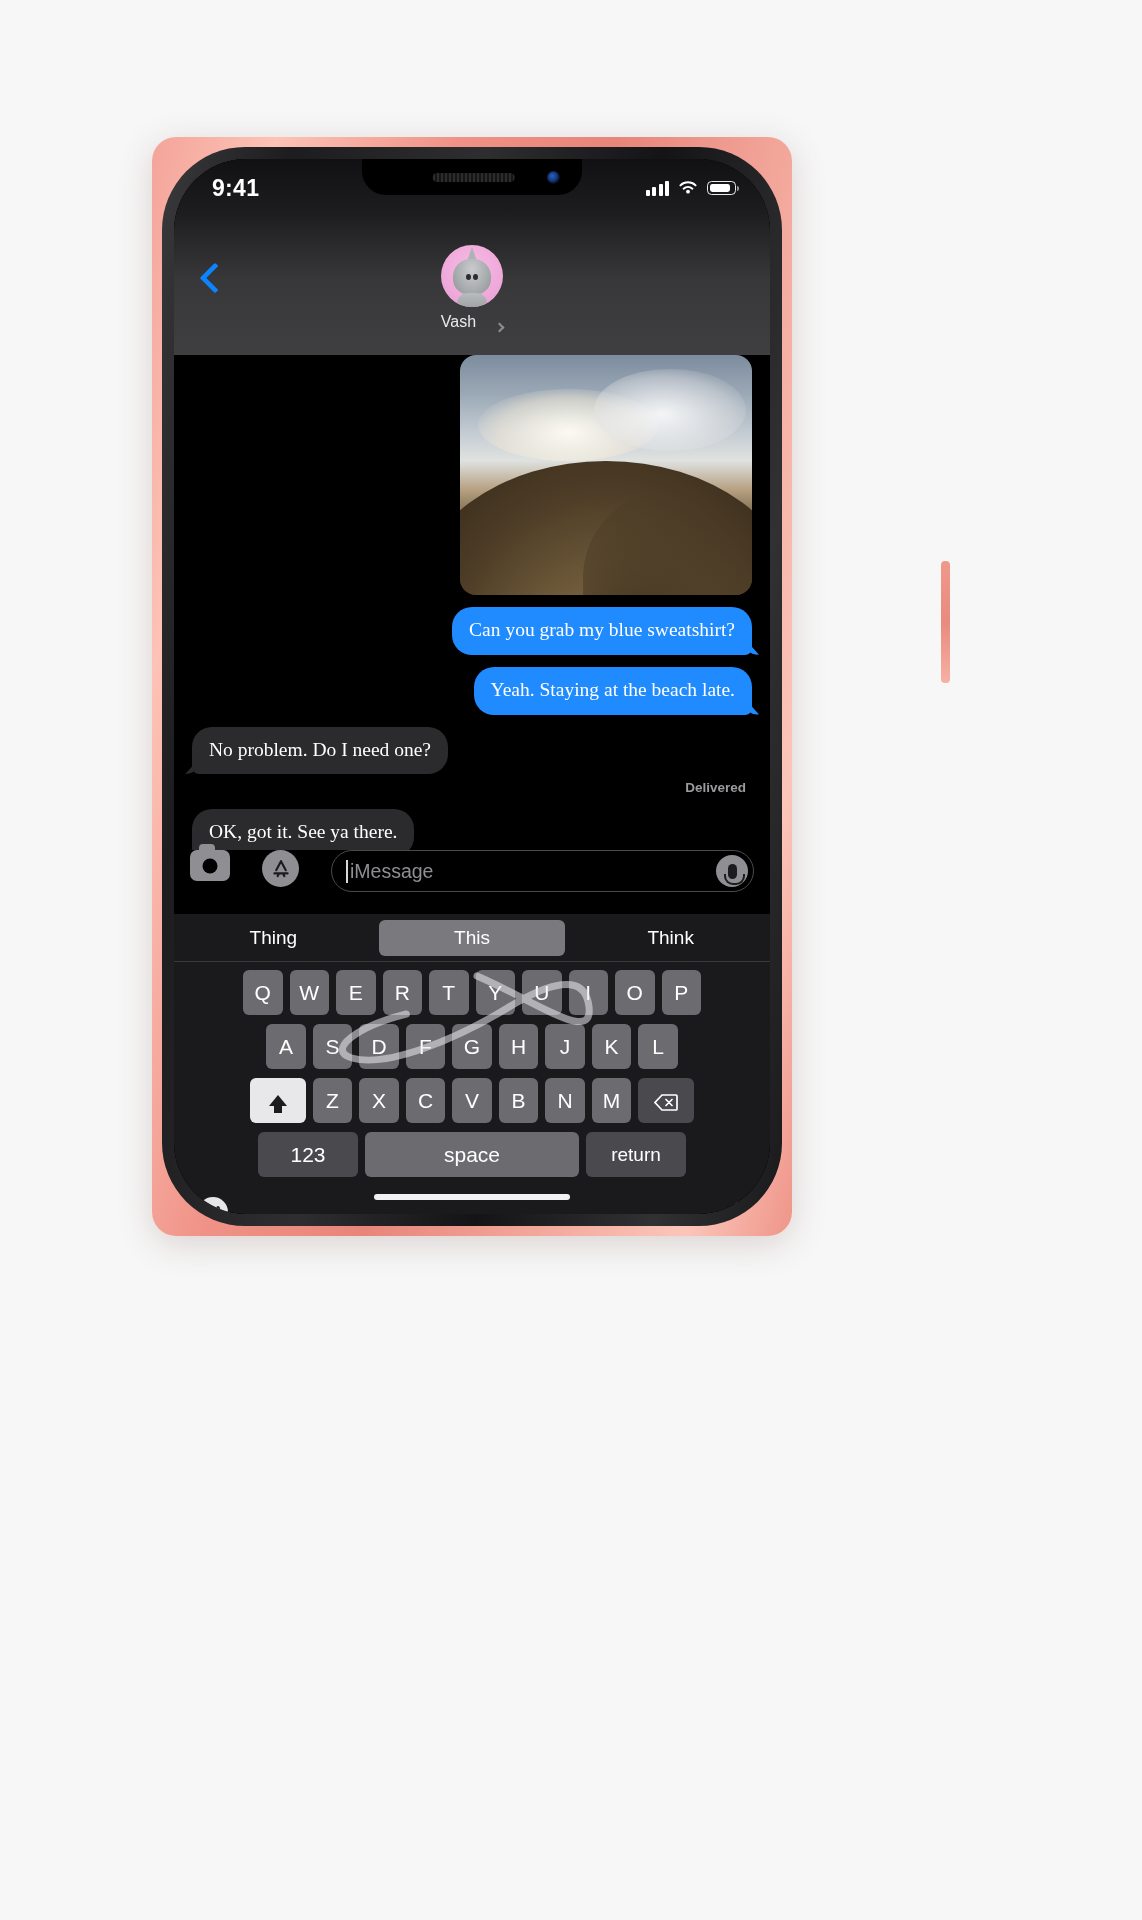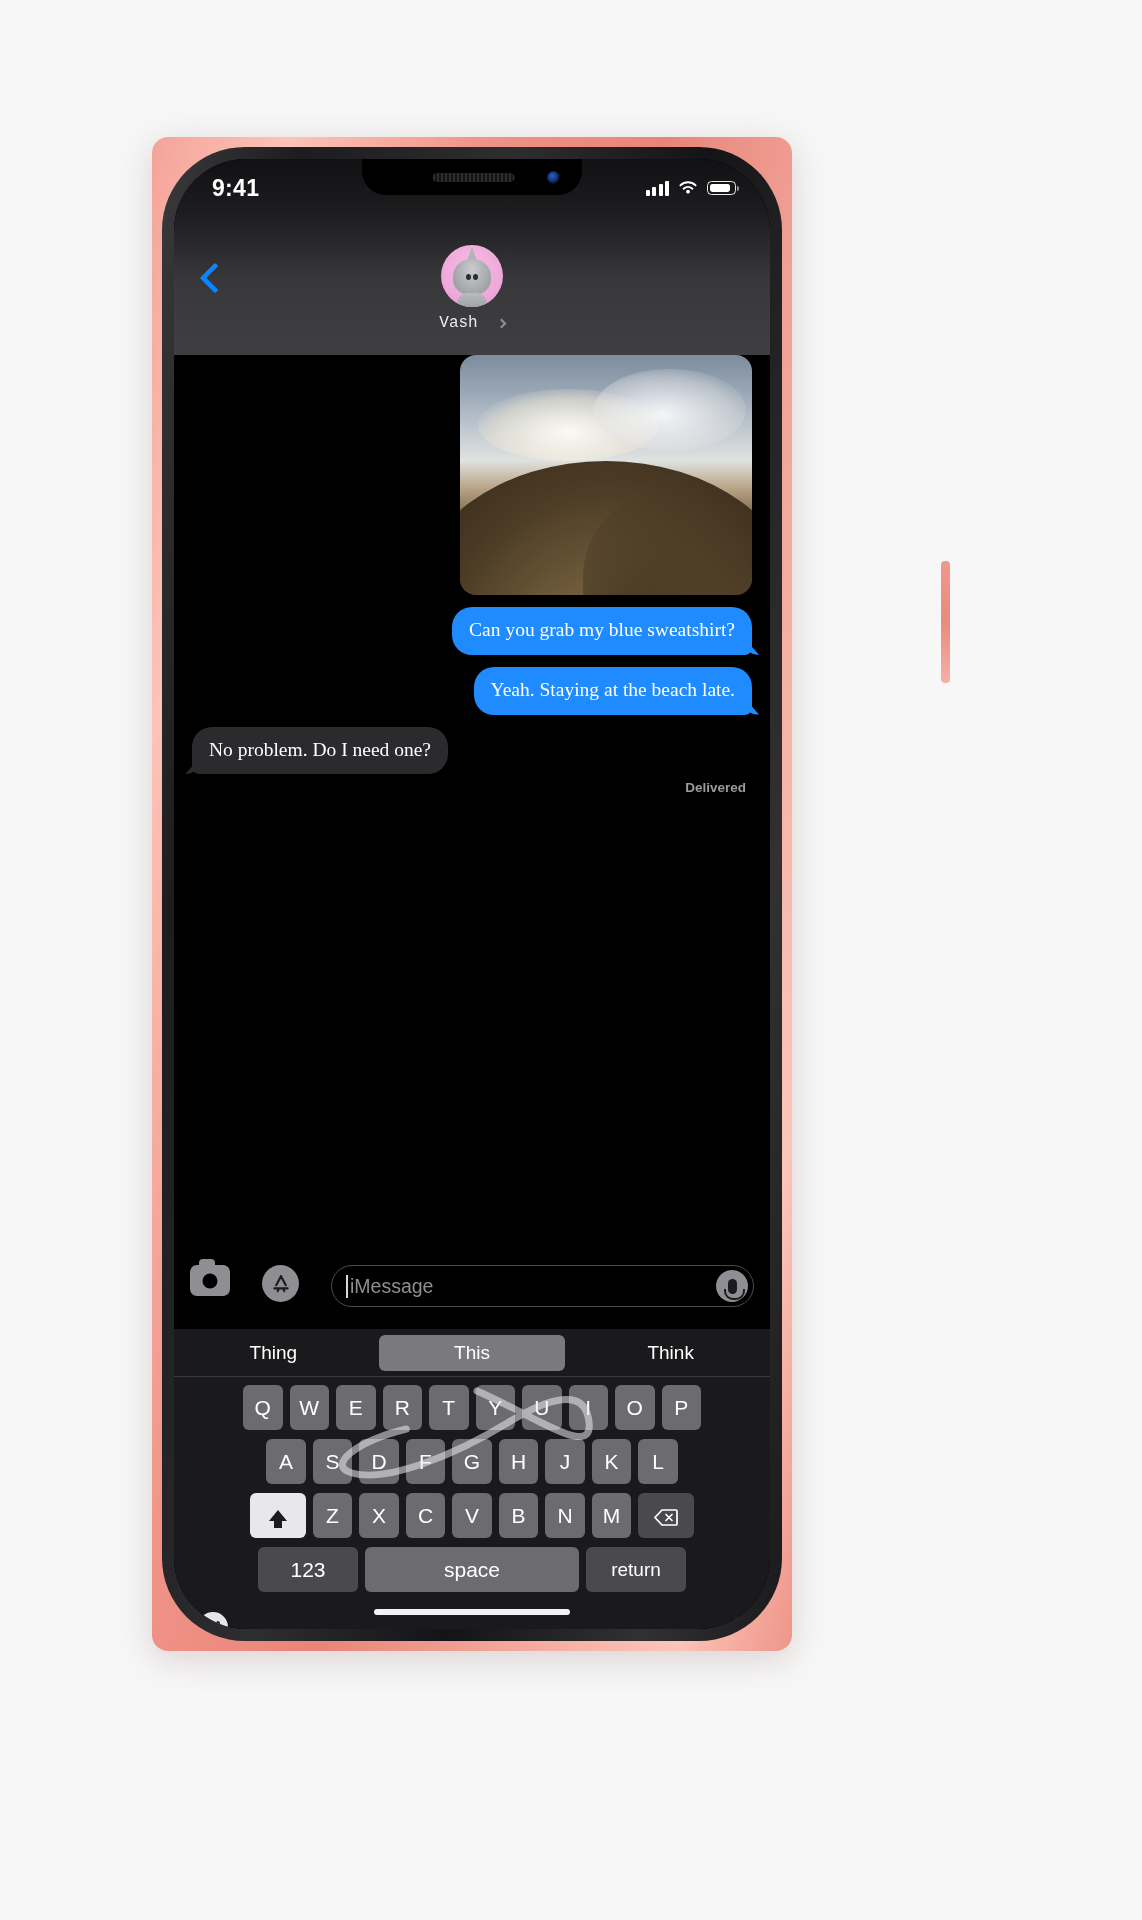--- a/index.html
+++ b/index.html
@@ -7,22 +7,22 @@
     width: 1142px; height: 1920px;
     background: #f7f7f7;
     font-family: "Liberation Sans", sans-serif;
     overflow: hidden;
   }
   #stage { position: relative; width: 1142px; height: 1920px; background: #f7f7f7; }
 
   
   .phone-outer {
     position: absolute; left: 152px; top: 137px;
-    width: 640px; height: 1514px;
-    border-radius: 16px;
+    width: 640px; height: 1099px;
+    border-radius: 24px;
     background: linear-gradient(103deg,#f4a49a 0%,#fdc3b6 14%,#f09287 34%,#e8857a 52%,#f3a89c 72%,#fcc5b9 88%,#ef9589 100%);
     box-shadow: 0 8px 34px rgba(120,80,75,0.22);
   }
   .phone-mid {
     position: absolute; left: 10px; top: 10px; right: 10px; bottom: 10px;
     border-radius: 83px;
     background: linear-gradient(100deg,#3a3a3c 0%,#1d1d1f 16%,#2e2e30 40%,#141416 62%,#313133 84%,#1a1a1c 100%);
   }
   .phone-screen {
     position: absolute; left: 12px; top: 12px; right: 12px; bottom: 12px;
@@ -121,23 +121,22 @@
     background: #2b2d2f;
   }
   .memoji-eye.l { left: 34%; }
   .memoji-eye.r { right: 34%; }
   .memoji-body {
     position: absolute; left: 50%; bottom: -4px; transform: translateX(-50%);
     width: 30px; height: 18px; border-radius: 10px 10px 6px 6px;
     background: linear-gradient(180deg,#b9bcbe,#9a9d9f);
   }
   .contact-name {
-    font-size: 16px; color: #e9e9ec; display: inline-flex; align-items: center; gap: 20px;
+    font-size: 16px; color: #e9e9ec; display: inline-flex; align-items: flex-end; gap: 20px;
     font-weight: 400;
-    font-family: Liberation Mono, monospace;
   }
   .name-chevron {
     width: 7px; height: 7px;
     border-right: 2px solid #8e8e93; border-top: 2px solid #8e8e93;
     transform: rotate(45deg); display: inline-block;
   }
 
   
   .thread {
     position: absolute; top: 196px; left: 0; right: 0; bottom: 300px;
@@ -383,20 +382,23 @@
             <div class="row out">
               <div class="bubble out">Yeah. Staying at the beach late.</div>
             </div>
 
             <div class="row in">
               <div class="bubble in">No problem. Do I need one?</div>
             </div>
 
             <div class="delivered">Delivered</div>
 
+            <div class="row in">
+              <div class="bubble in">OK, got it. See ya there.</div>
+            </div>
           </div>
 
           <div class="inputbar">
             <div class="composer">
               <div class="ic-camera"></div>
               <div class="ic-appstore">
                 <svg viewBox="0 0 24 24">
                   <path d="M12 4.2 7.2 13.2M12 4.2l4.8 9M5.4 16.4h13.2M8.6 19.2l1.4-2.6M15.4 19.2l-1.4-2.6" stroke="#1c1c1e" stroke-width="2.1" stroke-linecap="round" fill="none"></path>
                 </svg>
               </div>

